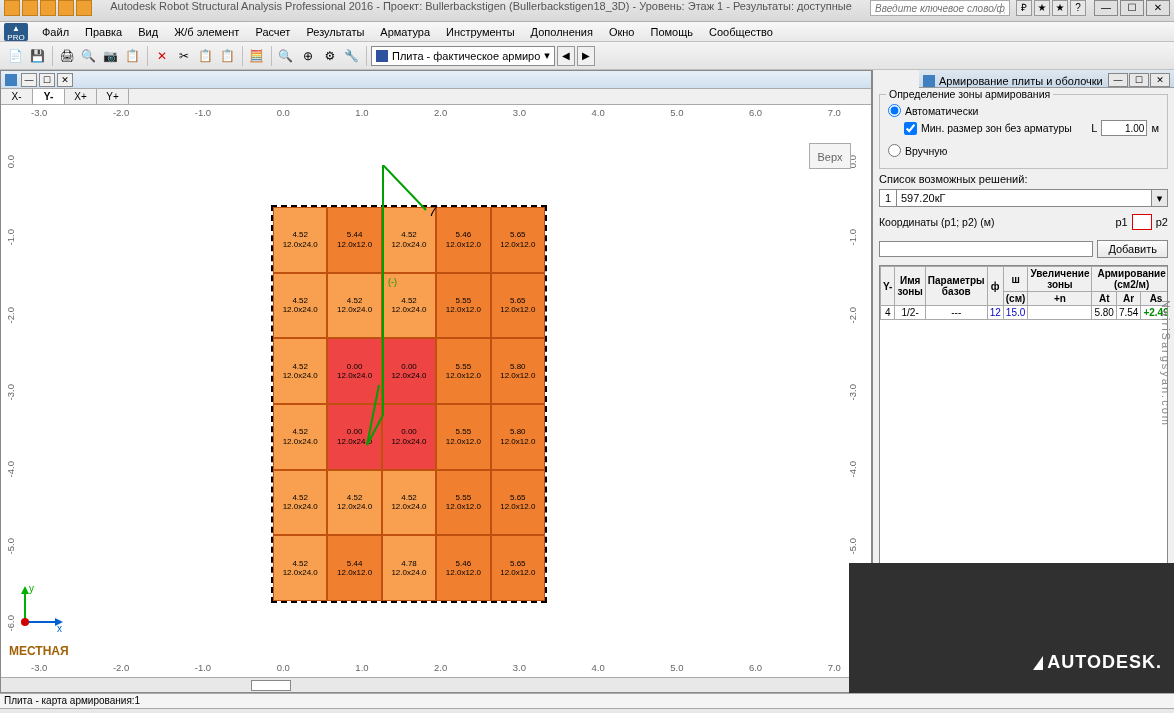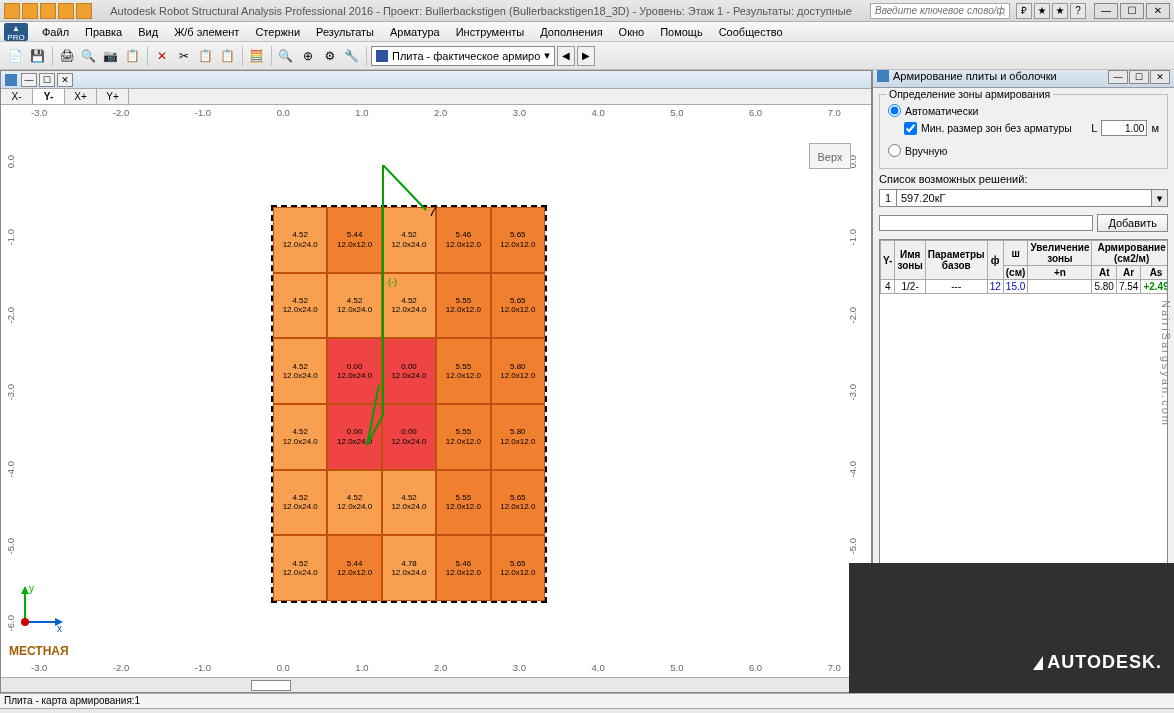--- a/index.html
+++ b/index.html
@@ -1,19 +1,19 @@
 <!DOCTYPE html>
 <html><head>
 <meta charset="utf-8">
 <style>
   * { box-sizing: border-box; margin: 0; padding: 0; }
   body { font-family: Tahoma, Arial, sans-serif; font-size: 11px; background: #f0f0f0; width: 1174px; height: 713px; overflow: hidden; position: relative; }
   
   
-  .titlebar { height: 22px; background: linear-gradient(#e8e8e8,#d8d8d8); display: flex; align-items: center; padding: 0 4px; border-bottom: 1px solid #b0b0b0; }
+  .titlebar { height: 22px; background: linear-gradient(#e8e8e8,#d8d8d8); display: flex; padding: 0 4px; border-bottom: 1px solid #b0b0b0; }
   .titlebar .left-icons { display: flex; gap: 2px; }
   .titlebar .left-icons div { width: 16px; height: 16px; background: #f0a030; border: 1px solid #c08020; font-size: 9px; text-align: center; line-height: 14px; color: #555; }
   .titlebar .title { flex: 1; text-align: center; font-size: 11px; color: #555; }
   .titlebar .search-box { width: 140px; height: 16px; border: 1px solid #aaa; background: #fff; font-style: italic; color: #999; font-size: 10px; padding: 0 4px; }
   .titlebar .right-icons { display: flex; gap: 2px; margin-left: 6px; }
   .titlebar .right-icons div { width: 16px; height: 16px; border: 1px solid #999; background: #e8e8e8; font-size: 10px; text-align: center; line-height: 14px; }
   .titlebar .win-btns { display: flex; gap: 2px; margin-left: 8px; }
   .titlebar .win-btns div { width: 24px; height: 16px; border: 1px solid #888; background: #e0e0e0; font-size: 10px; text-align: center; line-height: 14px; }
 
   
@@ -61,21 +61,21 @@
   .cell.cyan { background: #ef4444; }
   .green-line { position: absolute; stroke: #00a000; stroke-width: 2; fill: none; }
   .axis-xyz { position: absolute; left: 14px; bottom: 60px; width: 50px; height: 50px; }
   .local-label { position: absolute; left: 8px; bottom: 34px; font-weight: bold; font-size: 12px; color: #a16207; }
   .verh-btn { position: absolute; right: 20px; top: 38px; width: 42px; height: 26px; border: 1px solid #aaa; background: #f4f4f4; font-size: 11px; text-align: center; line-height: 26px; color: #666; }
   .hscroll { position: absolute; left: 0; right: 0; bottom: 0; height: 15px; background: #e8e8e8; border-top: 1px solid #aaa; }
   .hscroll .thumb { position: absolute; left: 250px; top: 2px; width: 40px; height: 11px; background: #fff; border: 1px solid #888; }
 
   
   .right-panel { width: 302px; background: #f0f0f0; border-left: 1px solid #888; display: flex; flex-direction: column; }
-  .rp-title { height: 18px; background: linear-gradient(#e0e8f0,#c8d8e8); display: flex; align-items: flex-start; padding: 0 4px; border-bottom: 1px solid #999; }
+  .rp-title { height: 18px; background: linear-gradient(#e0e8f0,#c8d8e8); display: flex; align-items: flex-end; padding: 0 4px; border-bottom: 1px solid #999; margin-left: 46px; }
   .rp-title .icon { width: 12px; height: 12px; background: #4080c0; margin-right: 4px; }
   .rp-title .txt { flex: 1; font-size: 11px; }
   .rp-title .wbtns { display: flex; gap: 1px; }
   .rp-title .wbtns div { width: 20px; height: 14px; border: 1px solid #888; background: #e8e8e8; font-size: 9px; text-align: center; line-height: 12px; }
   .rp-tabs { display: flex; height: 20px; border-bottom: 1px solid #999; background: #e8e8e8; }
   .rp-tabs div { padding: 2px 10px; border: 1px solid #999; border-bottom: none; background: #f8f8f8; margin-top: 2px; margin-left: 2px; font-size: 11px; cursor: pointer; }
   .rp-tabs .active { background: #fff; }
   .rp-body { flex: 1; padding: 6px; font-size: 11px; display: flex; flex-direction: column; gap: 4px; }
   .rp-group { border: 1px solid #c0c0c0; padding: 6px 8px 8px; position: relative; background: #f0f0f0; }
   .rp-group-title { position: absolute; top: -7px; left: 6px; background: #f0f0f0; padding: 0 3px; font-size: 10.5px; }
@@ -138,21 +138,21 @@
     <div>✕</div>
   </div>
 </div>
 
 <div class="menubar">
   <div class="logo">▲<br>PRO</div>
   <div class="menu-item">Файл</div>
   <div class="menu-item">Правка</div>
   <div class="menu-item">Вид</div>
   <div class="menu-item">Ж/б элемент</div>
-  <div class="menu-item">Стержни</div>
+  <div class="menu-item">Расчет</div>
   <div class="menu-item">Результаты</div>
   <div class="menu-item">Арматура</div>
   <div class="menu-item">Инструменты</div>
   <div class="menu-item">Дополнения</div>
   <div class="menu-item">Окно</div>
   <div class="menu-item">Помощь</div>
   <div class="menu-item">Сообщество</div>
 </div>
 
 <div class="toolbar">
@@ -419,20 +419,26 @@
         <div class="row" style="margin-top:8px">
             <input type="radio" style="">
             <label>Вручную</label>
           </div>
       </div>
       <div>Список возможных решений:</div>
       <div class="sol-combo">
         <div class="num">1</div>
         <div class="txt">597.20кГ</div>
         <div class="dd">▾</div>
+      </div>
+      <div class="row coord-row">
+        <label style="flex:1">Координаты (p1; p2) (м)</label>
+        <span>p1</span>
+        <input type="text" class="p1" style="">
+        <span>p2</span>
       </div>
       <div class="row" style="justify-content:flex-end">
         <input type="text" style="flex: 1 1 0%;">
         <button class="btn">Добавить</button>
       </div>
 
       <div class="grid-wrap">
         <table class="grid-table">
           <tbody>
               <tr>

